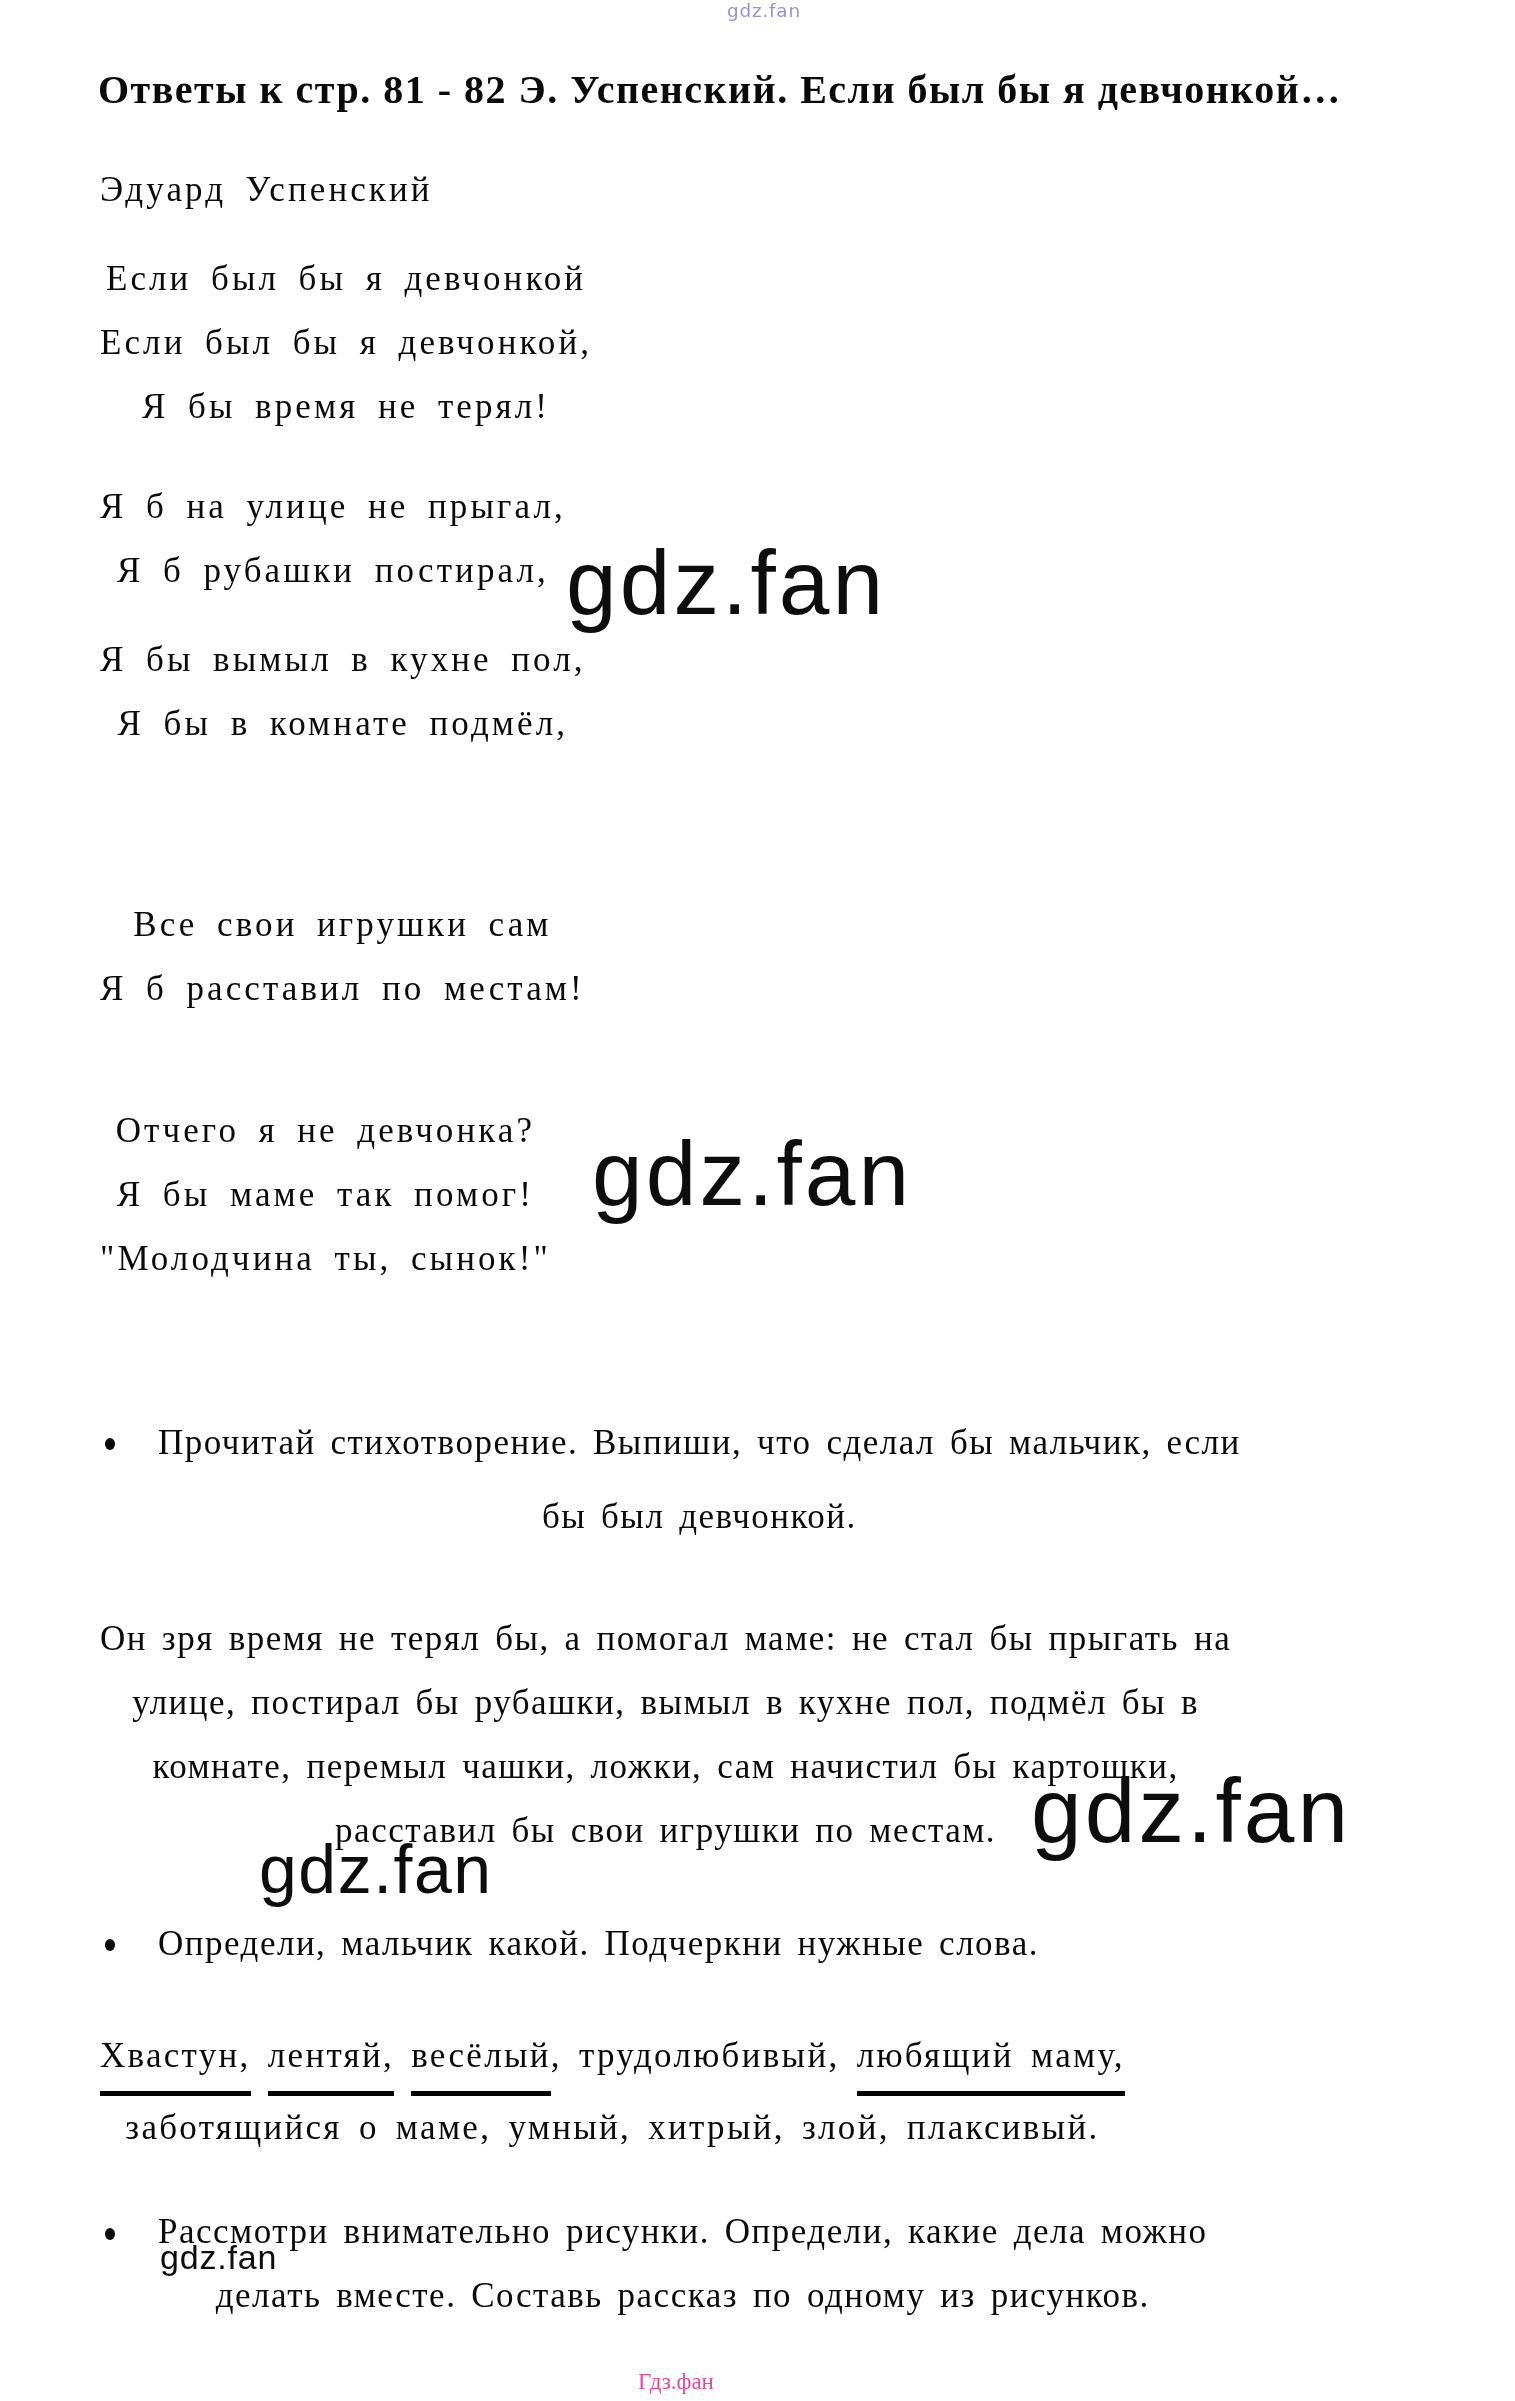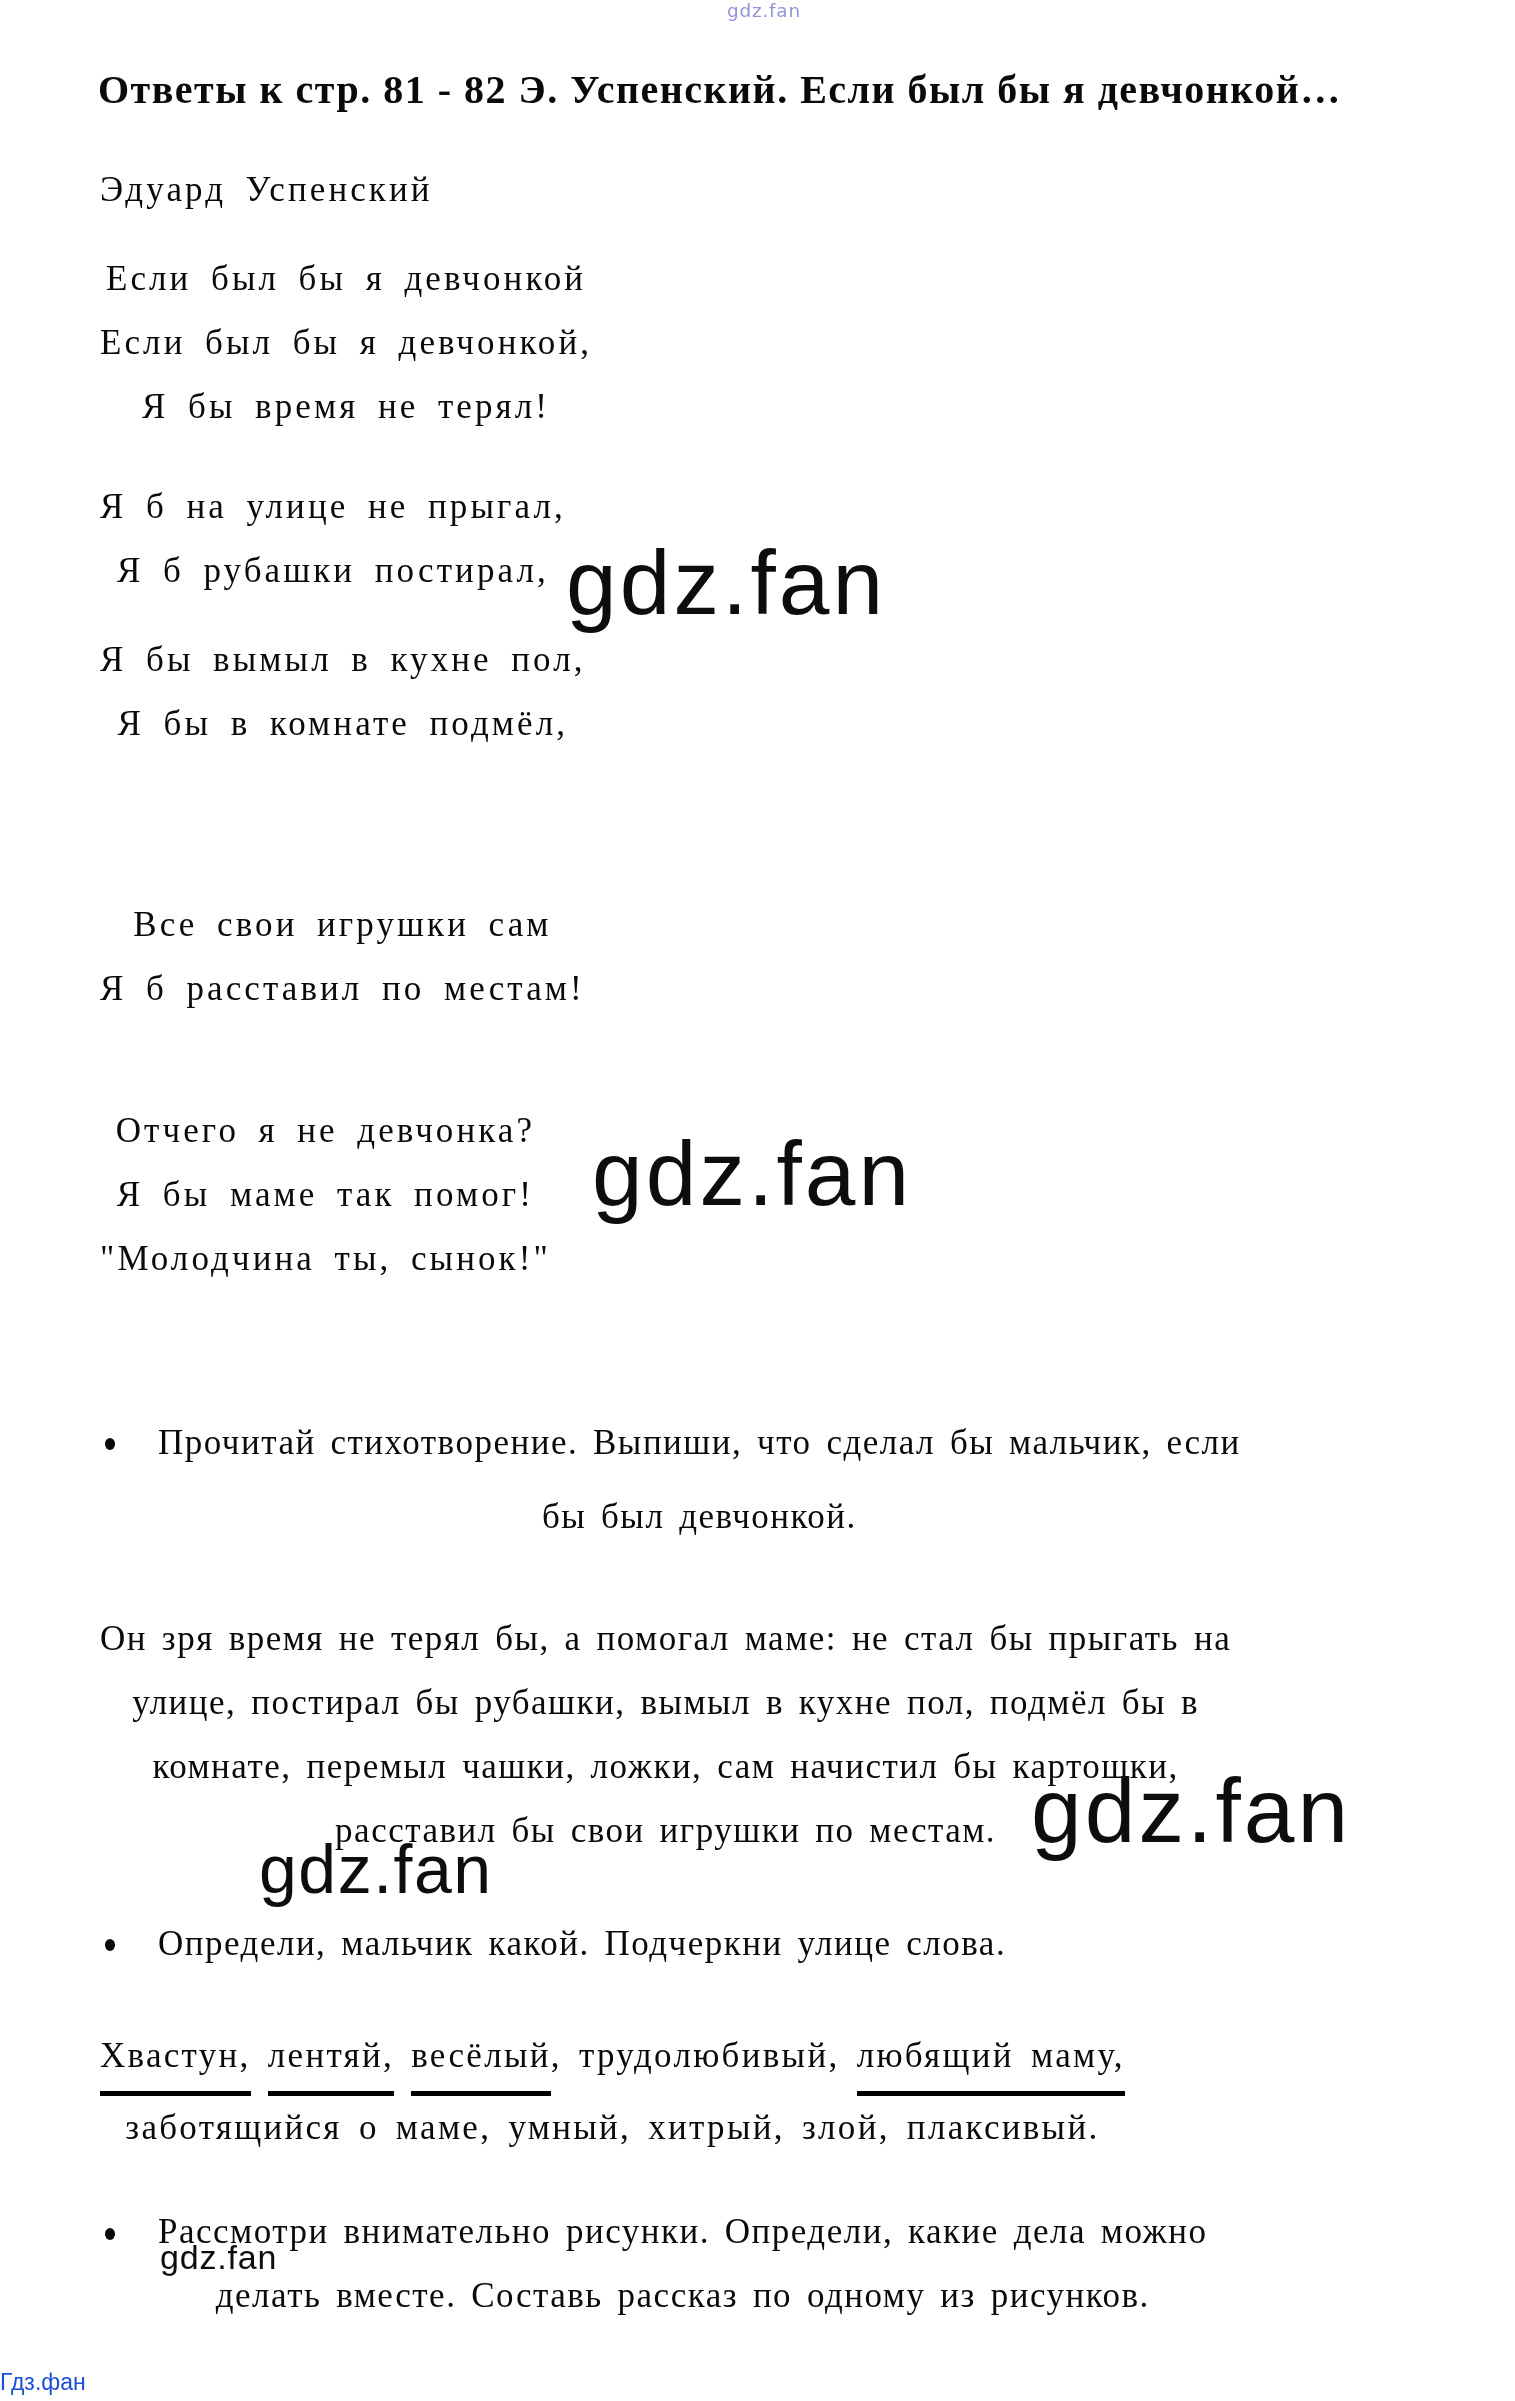--- a/index.html
+++ b/index.html
@@ -54,24 +54,24 @@
   .wm-mid { font-size: 68px; letter-spacing: 1.5px; }
   .wm-small { font-size: 34px; letter-spacing: 0.8px; }
   .wm-tiny {
     font-size: 18.4px;
     color: #9393d9;
     letter-spacing: 0.8px;
     font-family: "DejaVu Sans", sans-serif;
   }
   .footer-label {
     left: 0; right: 0;
-    text-align: left;
-    font-family: Liberation Sans, sans-serif;
+    text-align: center;
+    font-family: Liberation Serif, serif;
     font-size: 23px;
-    color: #1d4ed8;
+    color: #ec4899;
   }
 </style>
 </head>
 <body>
 
 <div class="page">
 
   <div class="abs wm wm-tiny" style="left:727px; top:1.5px;">gdz.fan</div>
 
   <h1 class="abs title" style="left:98px; top:66px;">Ответы к стр. 81 - 82 Э. Успенский. Если был бы я девчонкой…</h1>
@@ -114,21 +114,21 @@
 
   <div class="abs prose" style="left:100px; top:1607px;">
     <div class="line">Он зря время не терял бы, а помогал маме: не стал бы прыгать на</div>
     <div class="line">улице, постирал бы рубашки, вымыл в кухне пол, подмёл бы в</div>
     <div class="line">комнате, перемыл чашки, ложки, сам начистил бы картошки,</div>
     <div class="line">расставил бы свои игрушки по местам.</div>
   </div>
 
   <div class="abs bullet" style="left:100px; top:1907px;">
     <span class="dot"></span>
-    <div class="line">Определи, мальчик какой. Подчеркни улице слова.</div>
+    <div class="line">Определи, мальчик какой. Подчеркни нужные слова.</div>
   </div>
 
   <div class="abs words" style="left:100px; top:2020px;">
     <div class="line"><span class="u">Хвастун,</span><span> </span><span class="u">лентяй,</span><span> </span><span class="u">весёлый</span><span>, трудолюбивый, </span><span class="u">любящий маму,</span></div>
     <div class="line">заботящийся о маме, умный, хитрый, злой, плаксивый.</div>
   </div>
 
   <div class="abs bullet bullet3" style="left:100px; top:2200px;">
     <span class="dot" style="top:28px;"></span>
     <div class="line">Рассмотри внимательно рисунки. Определи, какие дела можно</div>

